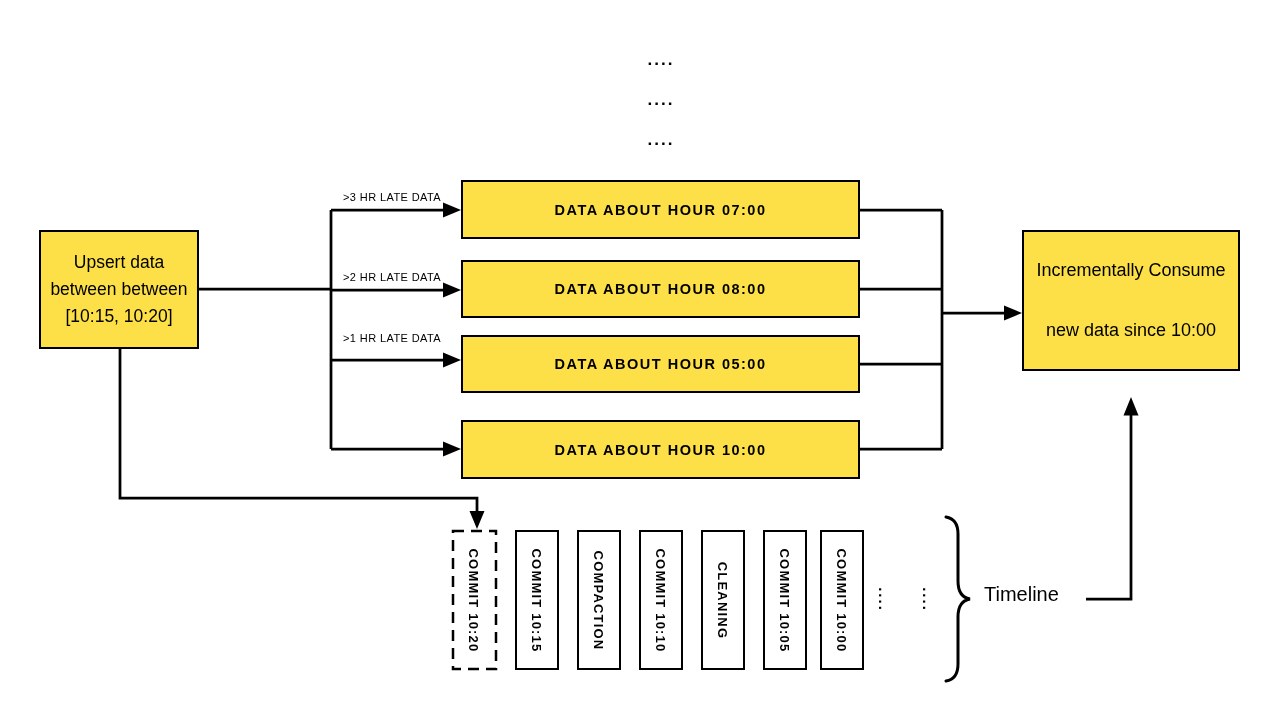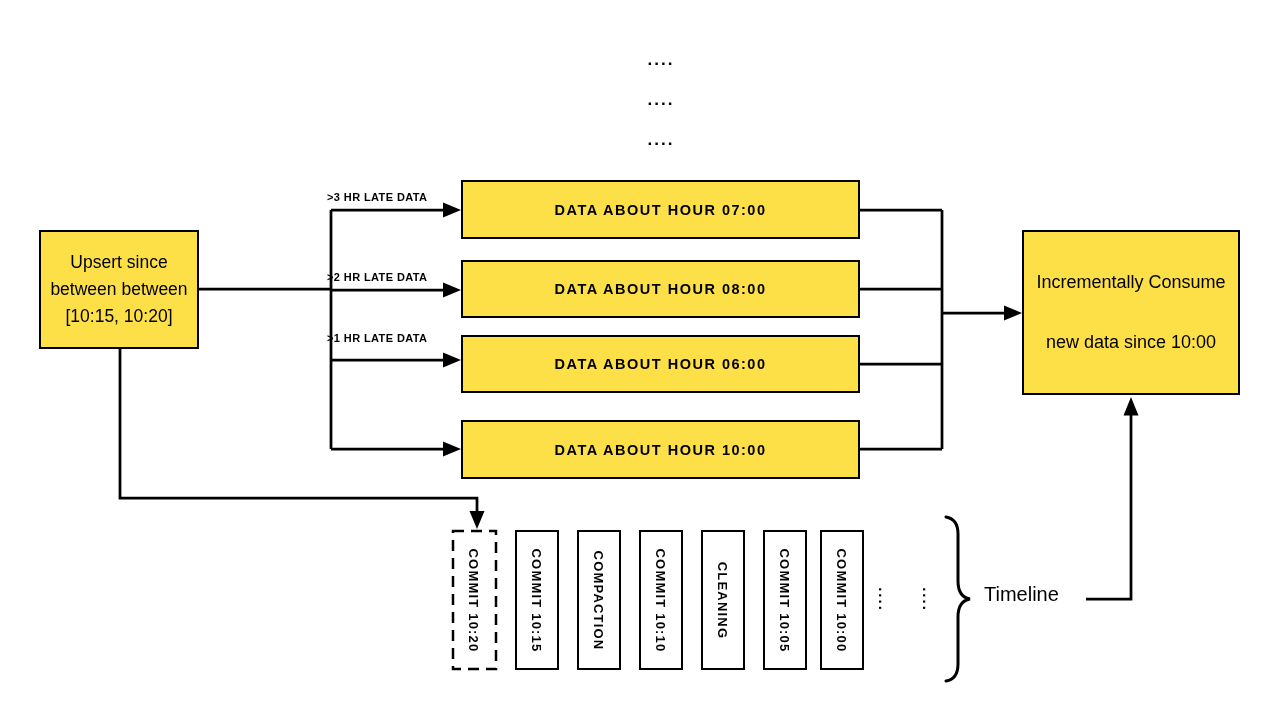--- a/index.html
+++ b/index.html
@@ -10,22 +10,22 @@
   .overlay{position:absolute;left:0;top:0;width:1280px;height:720px;}
   .box{
     position:absolute;border:2.5px solid #000;background:#fde047;
     display:flex;flex-direction:column;align-items:center;justify-content:center;
     text-align:center;box-sizing:border-box;
   }
   .upsert-text{font-size:17.5px;line-height:1.55;}
   .consume-text{font-size:18px;line-height:1.55;}
   .hour-label{font-weight:bold;font-size:14.5px;letter-spacing:1.5px;white-space:nowrap;}
   .arrow-label{
-    position:absolute;width:130px;text-align:left;
-    font-weight:bold;font-size:11px;letter-spacing:0.4px;white-space:nowrap;
+    position:absolute;width:130px;text-align:center;
+    font-weight:normal;font-size:11px;letter-spacing:0.4px;white-space:nowrap;
   }
   .vbox{
     position:absolute;width:44px;height:140px;border:2.5px solid #000;background:#fff;
     display:flex;align-items:center;justify-content:center;box-sizing:border-box;
   }
   .vbox span{
     transform:rotate(90deg);white-space:nowrap;
     font-weight:bold;font-size:13px;letter-spacing:1.2px;
   }
   .vbox.dashed{border:none;background:transparent;}
@@ -80,43 +80,43 @@
     <rect x="453" y="531" width="43" height="138" fill="none" stroke="#000" stroke-width="2.5" stroke-dasharray="11 7"></rect>
 
     <path d="M946 517 Q958 519 958 534 L958 581 Q958 597 970 599 Q958 601 958 617 L958 664 Q958 679 946 681" stroke="#000" stroke-width="3" fill="none" stroke-linecap="round"></path>
   </svg>
 
   <div class="hdots" style="left:633px;top:50px;">....</div>
   <div class="hdots" style="left:633px;top:90px;">....</div>
   <div class="hdots" style="left:633px;top:130px;">....</div>
 
   <div class="box upsert-text" style="left:39px;top:230px;width:160px;height:119px;">
-    <div>Upsert since</div>
+    <div>Upsert data</div>
     <div>between between</div>
     <div>[10:15, 10:20]</div>
   </div>
 
   <div class="arrow-label" style="left:327px;top:191px;">&gt;3 HR LATE DATA</div>
   <div class="arrow-label" style="left:327px;top:271px;">&gt;2 HR LATE DATA</div>
   <div class="arrow-label" style="left:327px;top:332px;">&gt;1 HR LATE DATA</div>
 
   <div class="box" style="left:461px;top:180px;width:399px;height:59px;">
     <div class="hour-label">DATA ABOUT HOUR 07:00</div>
   </div>
   <div class="box" style="left:461px;top:260px;width:399px;height:58px;">
     <div class="hour-label">DATA ABOUT HOUR 08:00</div>
   </div>
   <div class="box" style="left:461px;top:335px;width:399px;height:58px;">
-    <div class="hour-label">DATA ABOUT HOUR 06:00</div>
+    <div class="hour-label">DATA ABOUT HOUR 05:00</div>
   </div>
   <div class="box" style="left:461px;top:420px;width:399px;height:59px;">
     <div class="hour-label">DATA ABOUT HOUR 10:00</div>
   </div>
 
-  <div class="box consume-text" style="left:1022px;top:230px;width:218px;height:165px;gap:32px;">
+  <div class="box consume-text" style="left:1022px;top:230px;width:218px;height:141px;gap:32px;">
     <div>Incrementally Consume</div>
     <div>new data since 10:00</div>
   </div>
 
   <div class="vbox dashed" style="left:452px;top:530px;">
     <span>COMMIT 10:20</span>
   </div>
   <div class="vbox" style="left:515px;top:530px;">
     <span>COMMIT 10:15</span>
   </div>

